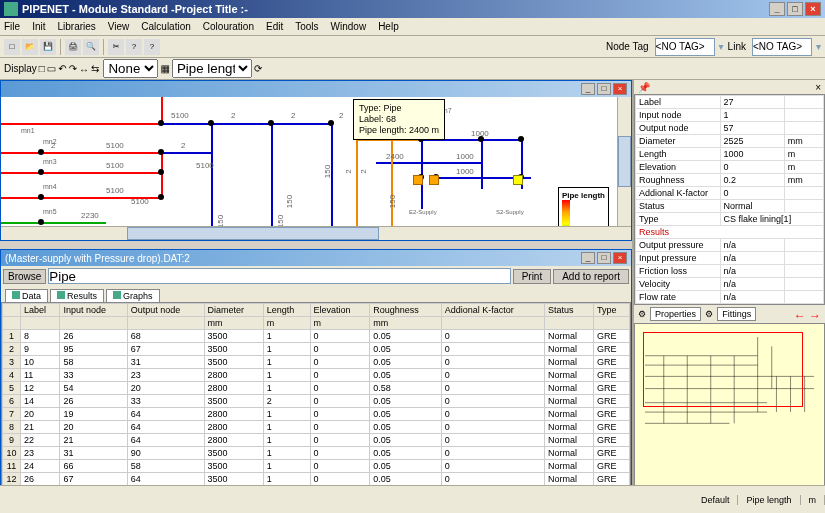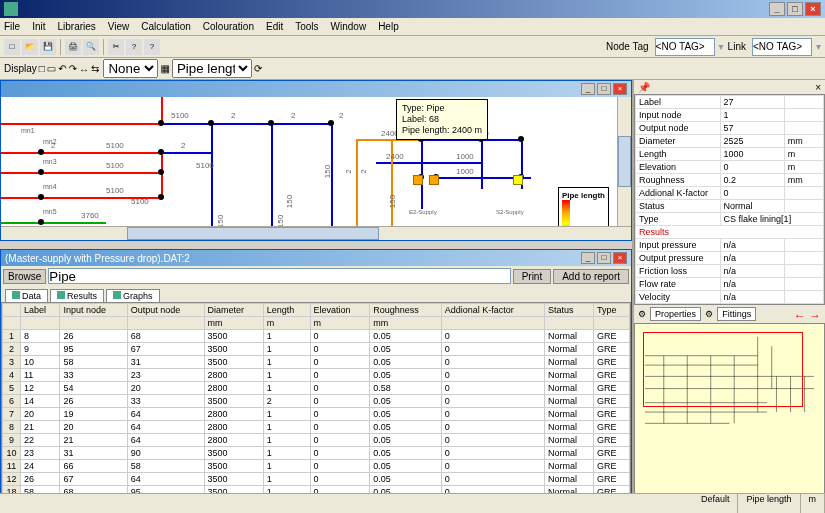--- a/index.html
+++ b/index.html
@@ -26,21 +26,21 @@
 .mdiwin .mdititle { background: linear-gradient(to right, #5a9ad6, #b8d4ee); color: white; height: 16px; display: flex; align-items: center; padding: 0 4px; font-size: 10px; }
 .mdiwin .mdititle .spacer { flex: 1; }
 .mdiwin .mdititle .winbtn { width: 14px; height: 12px; font-size: 8px; line-height: 10px; }
 .schematic { background: white; flex: 1; position: relative; overflow: hidden; }
 .dotgrid { position: absolute; inset: 0; background-image: radial-gradient(circle, #ccc 0.5px, transparent 0.5px); background-size: 10px 10px; }
 .pipe { position: absolute; background: #0a0; }
 .pipe.h { height: 2px; }
 .pipe.v { width: 2px; }
 .node { position: absolute; width: 6px; height: 6px; background: black; border-radius: 50%; transform: translate(-50%, -50%); }
 .plabel { position: absolute; font-size: 8px; color: #666; }
-.tooltip { position: absolute; background: #ffffe1; border: 1px solid black; padding: 3px 5px; font-size: 9px; line-height: 11px; margin-left: 43px; }
+.tooltip { position: absolute; background: #ffffe1; border: 1px solid black; padding: 3px 5px; font-size: 9px; line-height: 11px; }
 .legend { position: absolute; background: white; border: 1px solid black; padding: 3px; font-size: 8px; }
 .legend .bar { display: inline-block; width: 8px; height: 60px; background: linear-gradient(to bottom, red, orange, yellow, green, cyan, blue); vertical-align: top; margin-right: 3px; }
 .legend .vals { display: inline-block; vertical-align: top; }
 .legend .vals div { line-height: 10px; font-weight: bold; }
 .hscroll { height: 14px; background: #ece9d8; border-top: 1px solid #aca899; position: relative; }
 .hscroll .thumb { position: absolute; left: 20%; width: 40%; height: 100%; background: #c8d8e8; border: 1px solid #7f9db9; }
 
 .browsebar { background: #ece9d8; height: 20px; display: flex; align-items: center; padding: 0 2px; gap: 2px; }
 .browsebar .blabel { background: #d4d0c8; border: 1px solid #888; padding: 1px 4px; }
 .browsebar input { flex: 1; border: 1px solid #7f9db9; height: 16px; }
@@ -59,29 +59,30 @@
 .propgrid td { border: 1px solid #ddd; padding: 1px 3px; font-size: 9px; }
 .propgrid .k { width: 45%; }
 .propgrid .section { color: #c00; }
 .proptabs { height: 18px; background: #ece9d8; display: flex; align-items: center; padding: 0 4px; gap: 4px; font-size: 9px; }
 .proptabs .ptab { border: 1px solid #888; background: white; padding: 1px 4px; cursor: pointer; }
 .proptabs .arrows { margin-left: auto; color: red; font-size: 12px; }
 .minimap { flex: 1; background: #ffffd0; border: 1px solid #888; position: relative; padding: 10px; }
 .minimap svg { width: 100%; height: 70%; }
 .minimap svg line { stroke: black; stroke-width: 0.5; }
 .minimap .mmred { position: absolute; border: 1px solid red; }
-.statusbar { position: absolute; bottom: 0; left: 0; right: 0; height: 20px; background: #ece9d8; border-top: 1px solid #aca899; font-size: 9px; display: flex; }
+.statusbar { position: absolute; bottom: 0; left: 0; right: 0; height: 28px; background: #ece9d8; border-top: 1px solid #aca899; font-size: 9px; display: flex; align-items: center; }
 .statusbar .cell { border-right: 1px solid #aca899; padding: 0 8px; }
 .statusbar .spacer { flex: 1; }
 </style>
 </head>
 <body>
 
 <div class="titlebar">
   <div class="icon"></div>
+  <span>PIPENET - Module Standard -Project Title :-</span>
   <div class="spacer"></div>
   <div class="winbtn">_</div>
   <div class="winbtn">□</div>
   <div class="winbtn close">×</div>
 </div>
 
 <div class="menubar">
   <span>File</span>
   <span>Init</span>
   <span>Libraries</span>
@@ -222,21 +223,21 @@
         <div class="plabel" style="left:230px;top:14px">2</div>
         <div class="plabel" style="left:290px;top:14px">2</div>
         <div class="plabel" style="left:338px;top:14px">2</div>
         <div class="plabel" style="left:50px;top:44px">2</div>
         <div class="plabel" style="left:105px;top:44px">5100</div>
         <div class="plabel" style="left:180px;top:44px">2</div>
         <div class="plabel" style="left:105px;top:64px">5100</div>
         <div class="plabel" style="left:195px;top:64px">5100</div>
         <div class="plabel" style="left:105px;top:89px">5100</div>
         <div class="plabel" style="left:130px;top:100px">5100</div>
-        <div class="plabel" style="left:80px;top:114px">3760</div>
+        <div class="plabel" style="left:80px;top:114px">2230</div>
 
         <div class="plabel" style="left:213px;top:120px;transform:rotate(-90deg)">150</div>
         <div class="plabel" style="left:273px;top:120px;transform:rotate(-90deg)">150</div>
         <div class="plabel" style="left:282px;top:100px;transform:rotate(-90deg)">150</div>
         <div class="plabel" style="left:320px;top:70px;transform:rotate(-90deg)">150</div>
         <div class="plabel" style="left:385px;top:100px;transform:rotate(-90deg)">150</div>
         <div class="plabel" style="left:345px;top:70px;transform:rotate(-90deg)">2</div>
         <div class="plabel" style="left:360px;top:70px;transform:rotate(-90deg)">2</div>
         <div class="plabel" style="left:380px;top:32px">2400</div>
         <div class="plabel" style="left:385px;top:55px">2400</div>
@@ -556,41 +557,41 @@
               <td></td>
             </tr>
         <tr>
               <td class="k">Type</td>
               <td colspan="2">CS flake lining[1]</td>
             </tr>
         <tr>
               <td class="k section" colspan="3">Results</td>
             </tr>
         <tr>
+              <td class="k">Output pressure</td>
+              <td>n/a</td>
+              <td></td>
+            </tr>
+        <tr>
               <td class="k">Input pressure</td>
               <td>n/a</td>
               <td></td>
             </tr>
         <tr>
-              <td class="k">Output pressure</td>
-              <td>n/a</td>
-              <td></td>
-            </tr>
-        <tr>
               <td class="k">Friction loss</td>
               <td>n/a</td>
               <td></td>
             </tr>
         <tr>
+              <td class="k">Velocity</td>
+              <td>n/a</td>
+              <td></td>
+            </tr>
+        <tr>
               <td class="k">Flow rate</td>
-              <td>n/a</td>
-              <td></td>
-            </tr>
-        <tr>
-              <td class="k">Velocity</td>
               <td>n/a</td>
               <td></td>
             </tr>
       </tbody>
         </table>
     </div>
     <div class="proptabs">
       <span>⚙</span>
       <span class="ptab">Properties</span>
       <span>⚙</span>

